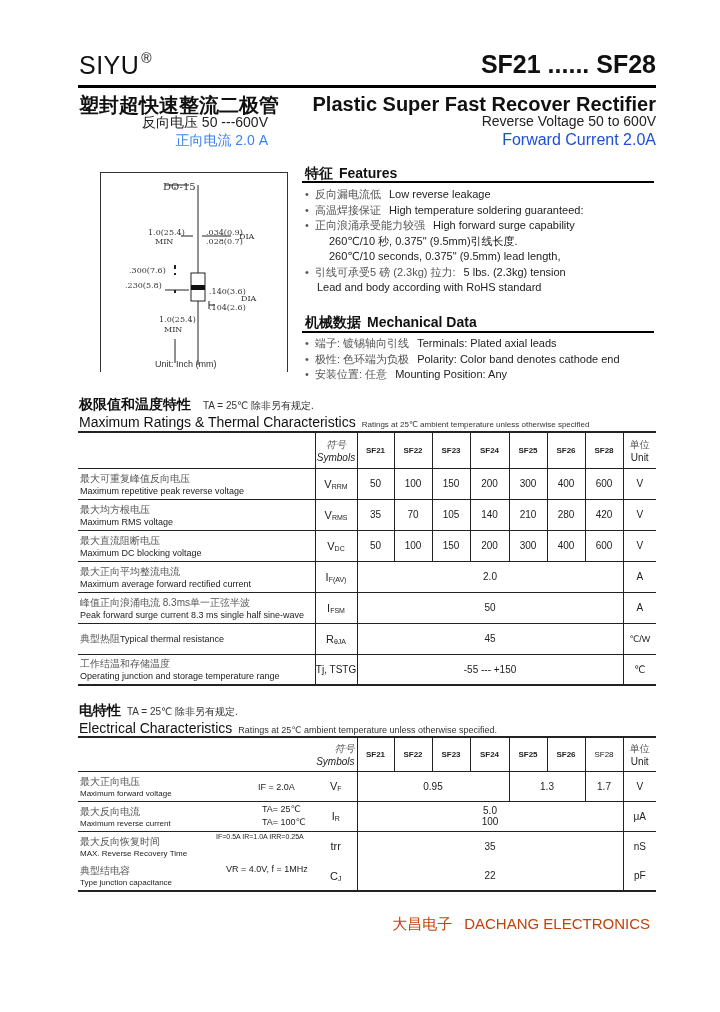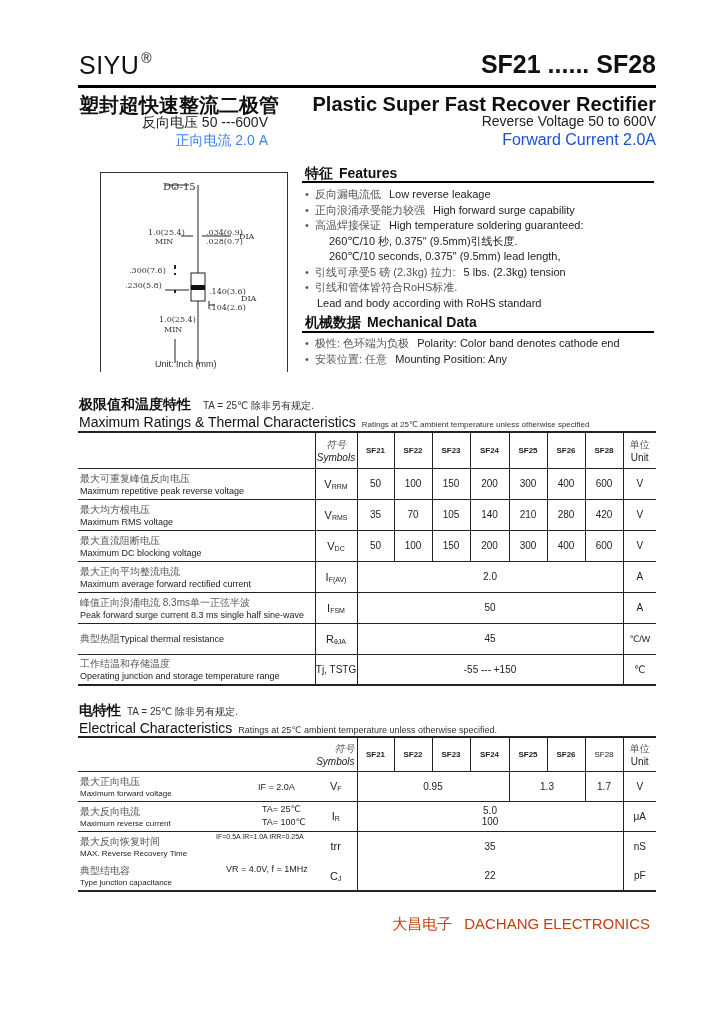--- a/index.html
+++ b/index.html
@@ -107,34 +107,34 @@
   <div class="abs pkg-txt" style="left:63px;top:152px;">MIN</div>
   <div class="abs pkg-txt" style="left:54px;top:186px;font-family:'Liberation Sans',sans-serif;font-size:9px;">Unit: Inch (mm)</div>
 </div>
 
 <div class="abs sec-head" style="left:305px;top:165px;">
   <span style="margin-right:6px;font-family:'DejaVu Sans',sans-serif;">特征</span><span>Features</span>
 </div>
 <div class="abs sec-rule" style="left:302px;top:181px;width:352px;"></div>
 <div class="abs feat-list" style="left:305px;top:187px;">
   <div class="li"><span class="bullet">•</span><span class="cn">反向漏电流低</span><span>Low reverse leakage</span></div>
+  <div class="li"><span class="bullet">•</span><span class="cn">高温焊接保证</span><span>High temperature soldering guaranteed:</span></div>
   <div class="li"><span class="bullet">•</span><span class="cn">正向浪涌承受能力较强</span><span>High forward surge capability</span></div>
-  <div class="li"><span class="bullet">•</span><span class="cn">高温焊接保证</span><span>High temperature soldering guaranteed:</span></div>
   <div class="li" style="padding-left:24px;"><span>260℃/10 秒, 0.375" (9.5mm)引线长度.</span></div>
   <div class="li" style="padding-left:24px;"><span>260℃/10 seconds, 0.375" (9.5mm) lead length,</span></div>
   <div class="li"><span class="bullet">•</span><span class="cn">引线可承受5 磅 (2.3kg) 拉力:</span><span>5 lbs. (2.3kg) tension</span></div>
-  <div class="li"><span class="bullet">•</span><span class="cn">引线和管体皆符合RoHS标准.</span></div>
   <div class="li" style="padding-left:12px;"><span>Lead and body according with RoHS standard</span></div>
 </div>
 
 <div class="abs sec-head" style="left:305px;top:314px;">
   <span style="margin-right:6px;font-family:'DejaVu Sans',sans-serif;">机械数据</span><span>Mechanical Data</span>
 </div>
 <div class="abs sec-rule" style="left:302px;top:331px;width:352px;"></div>
 <div class="abs feat-list" style="left:305px;top:336px;">
+  <div class="li"><span class="bullet">•</span><span class="cn">端子: 镀锡轴向引线</span><span>Terminals: Plated axial leads</span></div>
   <div class="li"><span class="bullet">•</span><span class="cn">极性: 色环端为负极</span><span>Polarity: Color band denotes cathode end</span></div>
   <div class="li"><span class="bullet">•</span><span class="cn">安装位置: 任意</span><span>Mounting Position: Any</span></div>
 </div>
 
 <div class="abs" style="left:79px;top:395px;">
   <span class="t-head-cn">极限值和温度特性</span><span class="t-head-note">TA = 25℃  除非另有规定.</span>
 </div>
 <div class="abs" style="left:79px;top:413px;">
   <span class="t-head-en">Maximum Ratings &amp; Thermal Characteristics</span><span class="t-head-en-note">Ratings at 25℃ ambient temperature unless otherwise specified</span>
 </div>

